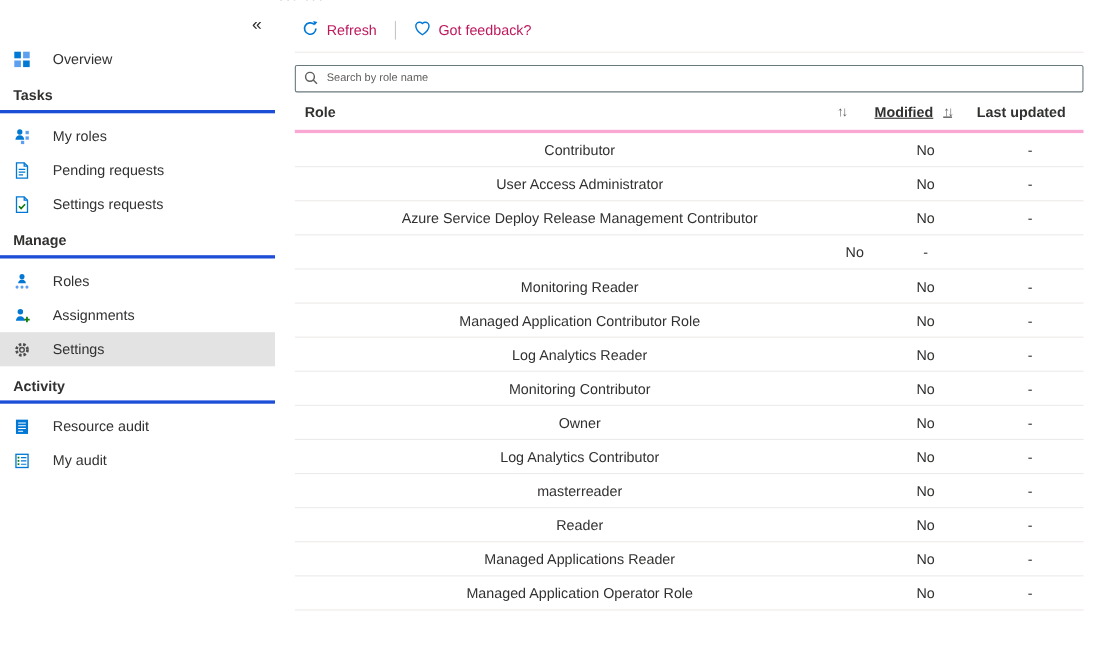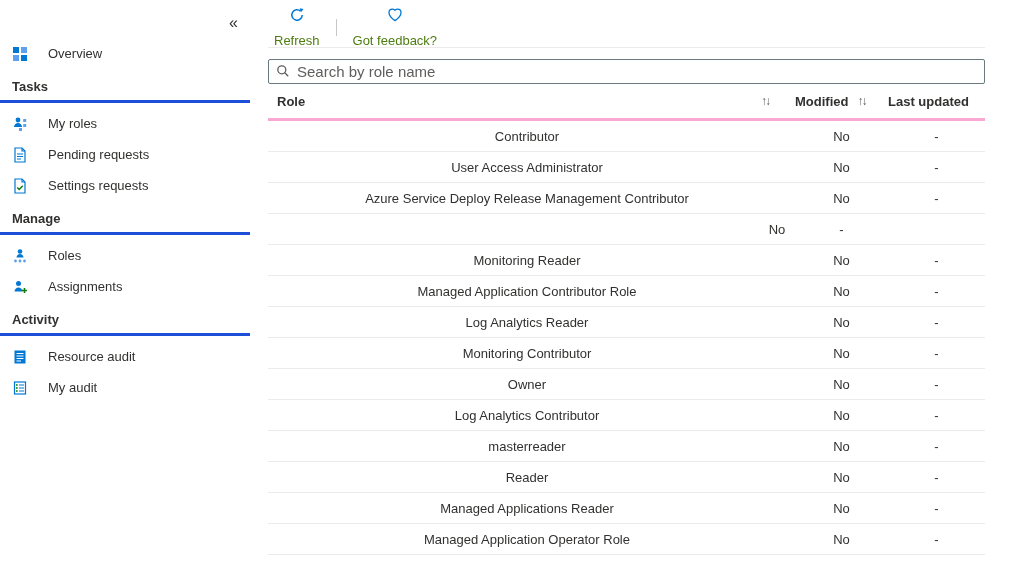--- a/index.html
+++ b/index.html
@@ -16,36 +16,36 @@
   .sidebar { position:absolute; left:0; top:0; width:250px; height:100%; padding-top:38px; background:#fff; }
   .collapse-btn { position:absolute; top:12px; right:4px; padding:2px 8px; font-size:16px; color:#323130; cursor:pointer; }
   .nav-item { height:31px; display:flex; align-items:center; gap:20px; padding:0 12px; cursor:pointer; }
   .nav-item.selected { background:#e3e3e3; }
   .nav-item .icon { width:16px; height:16px; flex:none; display:flex; align-items:center; justify-content:center; }
   .nav-section { font-weight:700; padding:10px 12px 6px; border-bottom:3px solid #1d4ed8; margin-bottom:5px; }
 
   
   .main { position:absolute; left:250px; top:0; right:0; bottom:0; padding:0 26px 0 18px; }
   .toolbar { margin-top:12px; height:30px; display:flex; align-items:center; }
-  .tb-btn { display:flex; align-items:center; gap:7px; padding:4px 6px; cursor:pointer; color:#4d7c0f; border-radius:2px;flex-direction:column; }
+  .tb-btn { display:flex; align-items:center; gap:7px; padding:4px 6px; cursor:pointer; color:#be185d; border-radius:2px; }
   .tb-sep { width:1px; height:17px; background:#c8c6c4; margin:0 10px; }
   .toolbar-divider { border-bottom:1px solid #edebe9; margin-top:5px; }
 
   .searchbox { position:relative; margin-top:11px; }
   .searchbox input {
     width:100%; height:25px; border:1px solid #69797e; border-radius:2px;
-    padding:0 8px 0 28px; font-family:"Liberation Sans", sans-serif; font-size:15px; color:#323130; outline:none;
+    padding:0 8px 0 28px; font-family:"Liberation Sans", sans-serif; font-size:10px; color:#323130; outline:none;
   }
   .searchbox input::placeholder { color:#605e5c; }
   .searchbox .mag { position:absolute; left:8px; top:5px; }
 
   .thead, .trow { display:grid; grid-template-columns:1fr 36px 93px 97px; align-items:center; }
   .thead { height:37px; border-bottom:3px solid #f9a8d4; font-weight:600; }
   .th-role { padding-left:9px; display:flex; align-items:center; }
-  .th-flex { display:flex; align-items:center; gap:7px; }
+  .th-flex { display:flex; align-items:center; gap:7px;text-decoration:underline; }
   .sort-glyph { color:#605e5c; font-weight:400; font-size:12px; letter-spacing:-2px; cursor:pointer; padding:1px 2px; }
   .trow { height:31px; border-bottom:1px solid #edebe9; cursor:pointer;text-align:center; }
   .trow .role { padding-left:27px; }
 </style>
 </head>
 <body>
 
 <div class="clipped-top">Privileged Identity Management | Azure resources</div>
 
 <div class="sidebar">
@@ -119,20 +119,29 @@
     <span class="icon">
       <svg width="16" height="16" viewBox="0 0 16 16">
           <circle cx="6.5" cy="4.5" r="2.5" fill="#0078d4"></circle>
           <path d="M2.5 12.5c0-2.2 1.8-4 4-4s4 1.8 4 4z" fill="#0078d4"></path>
           <path d="M12.5 9v5M10 11.5h5" stroke="#107c10" stroke-width="1.6"></path>
         </svg>
     </span>
     <span>Assignments</span>
   </div>
 
+  <div class="nav-item selected">
+    <span class="icon">
+      <svg width="16" height="16" viewBox="0 0 16 16">
+          <circle cx="8" cy="8" r="5" fill="none" stroke="#4d4d4d" stroke-width="2.5" stroke-dasharray="2.3 1.7"></circle>
+          <circle cx="8" cy="8" r="2.1" fill="none" stroke="#4d4d4d" stroke-width="1.3"></circle>
+        </svg>
+    </span>
+    <span>Settings</span>
+  </div>
 
   <div class="nav-section">Activity</div>
 
   <div class="nav-item">
     <span class="icon">
       <svg width="16" height="16" viewBox="0 0 16 16">
           <rect x="2.5" y="1.5" width="11" height="13" fill="#0078d4"></rect>
           <path d="M4.5 4.5h7M4.5 7h7M4.5 9.5h7M4.5 12h4.5" stroke="#ffffff" stroke-width="1"></path>
         </svg>
     </span>

